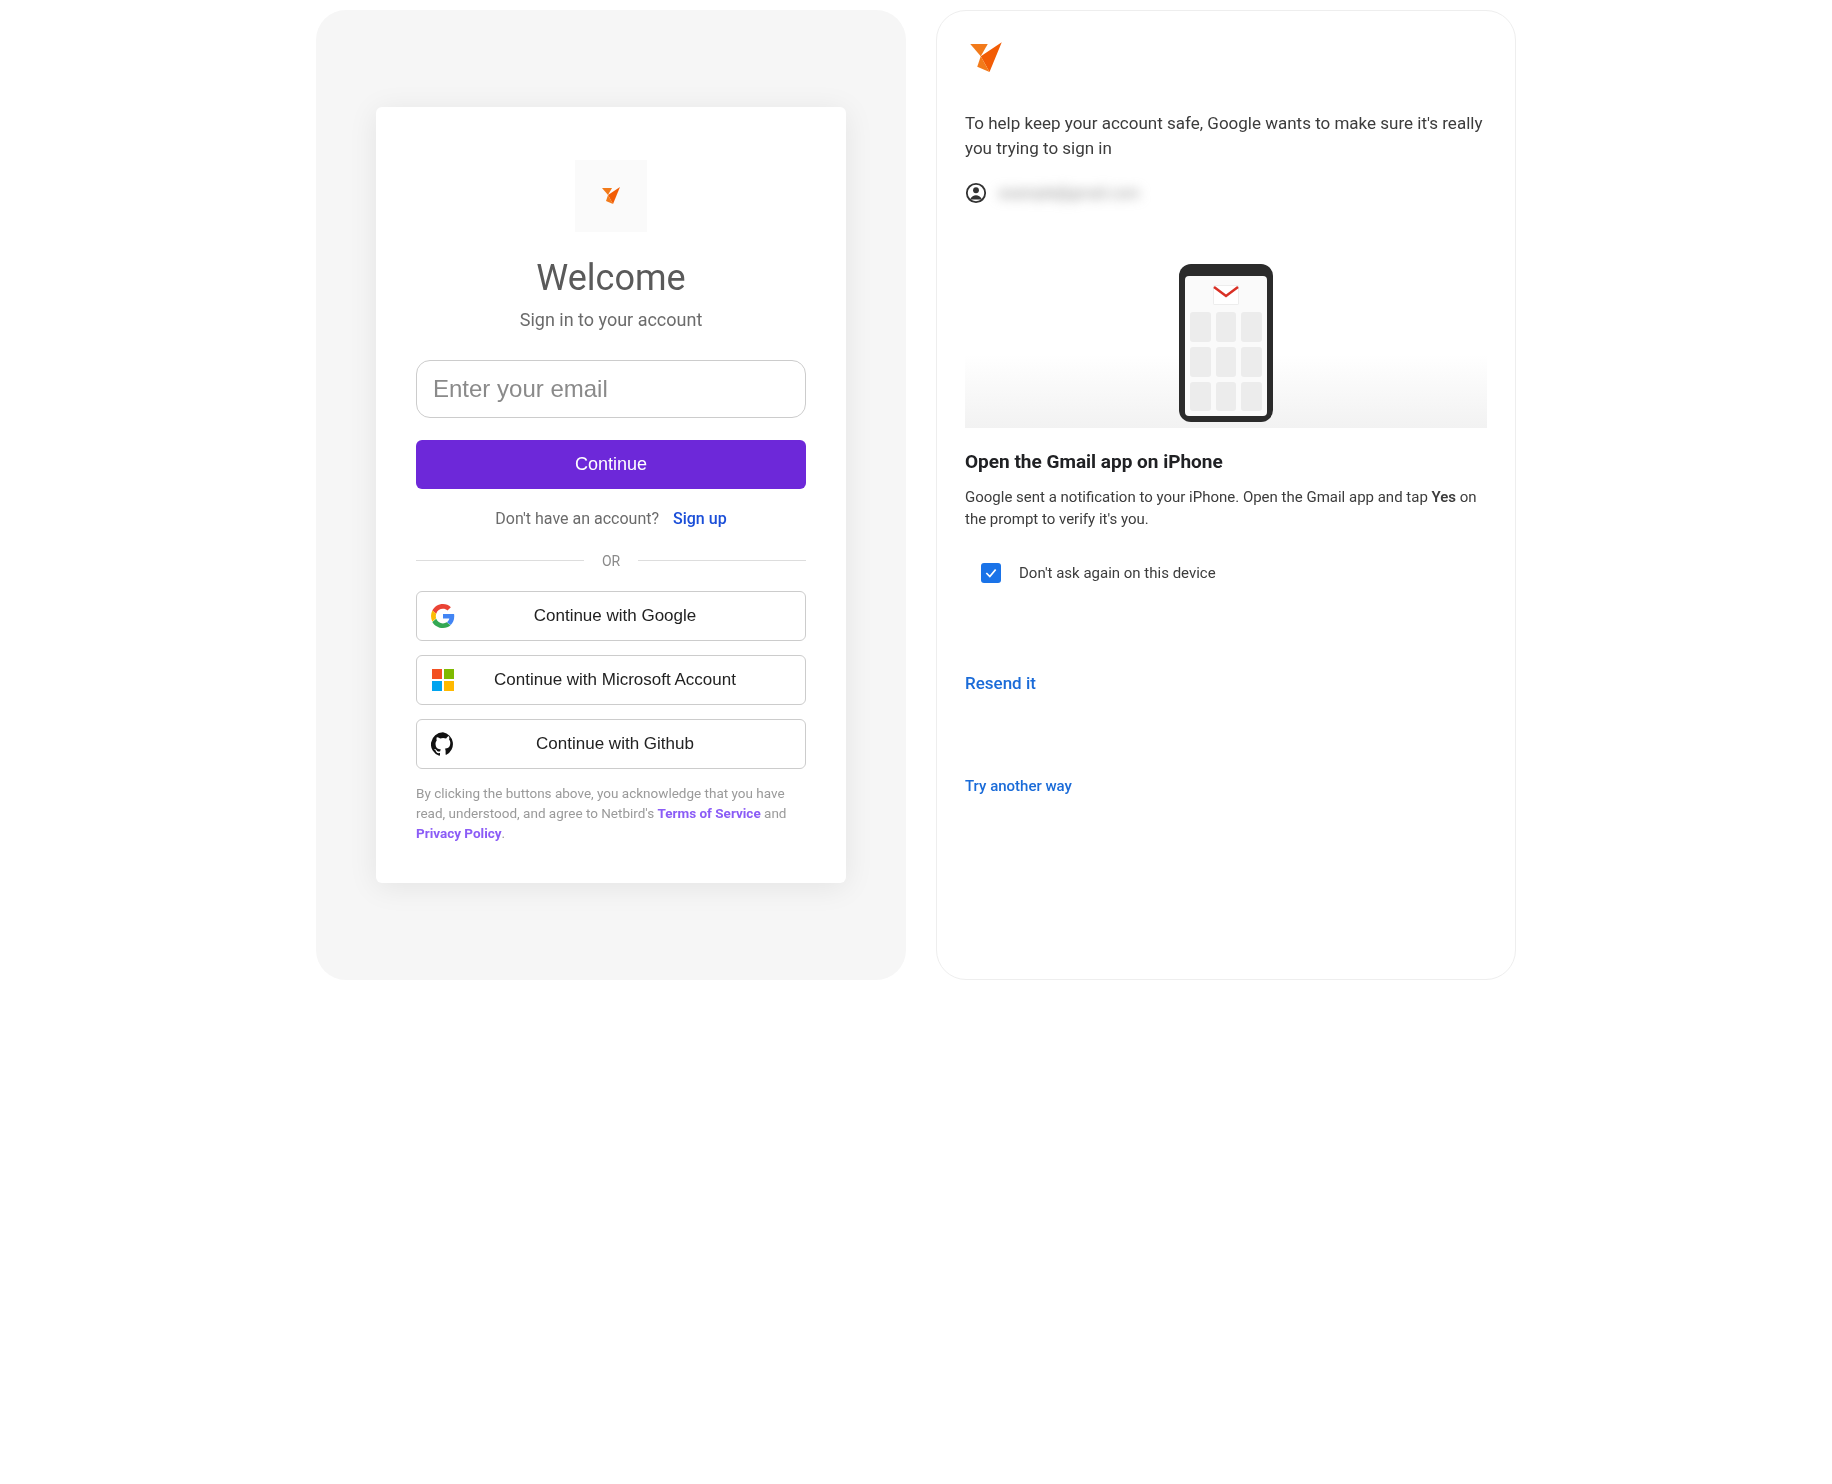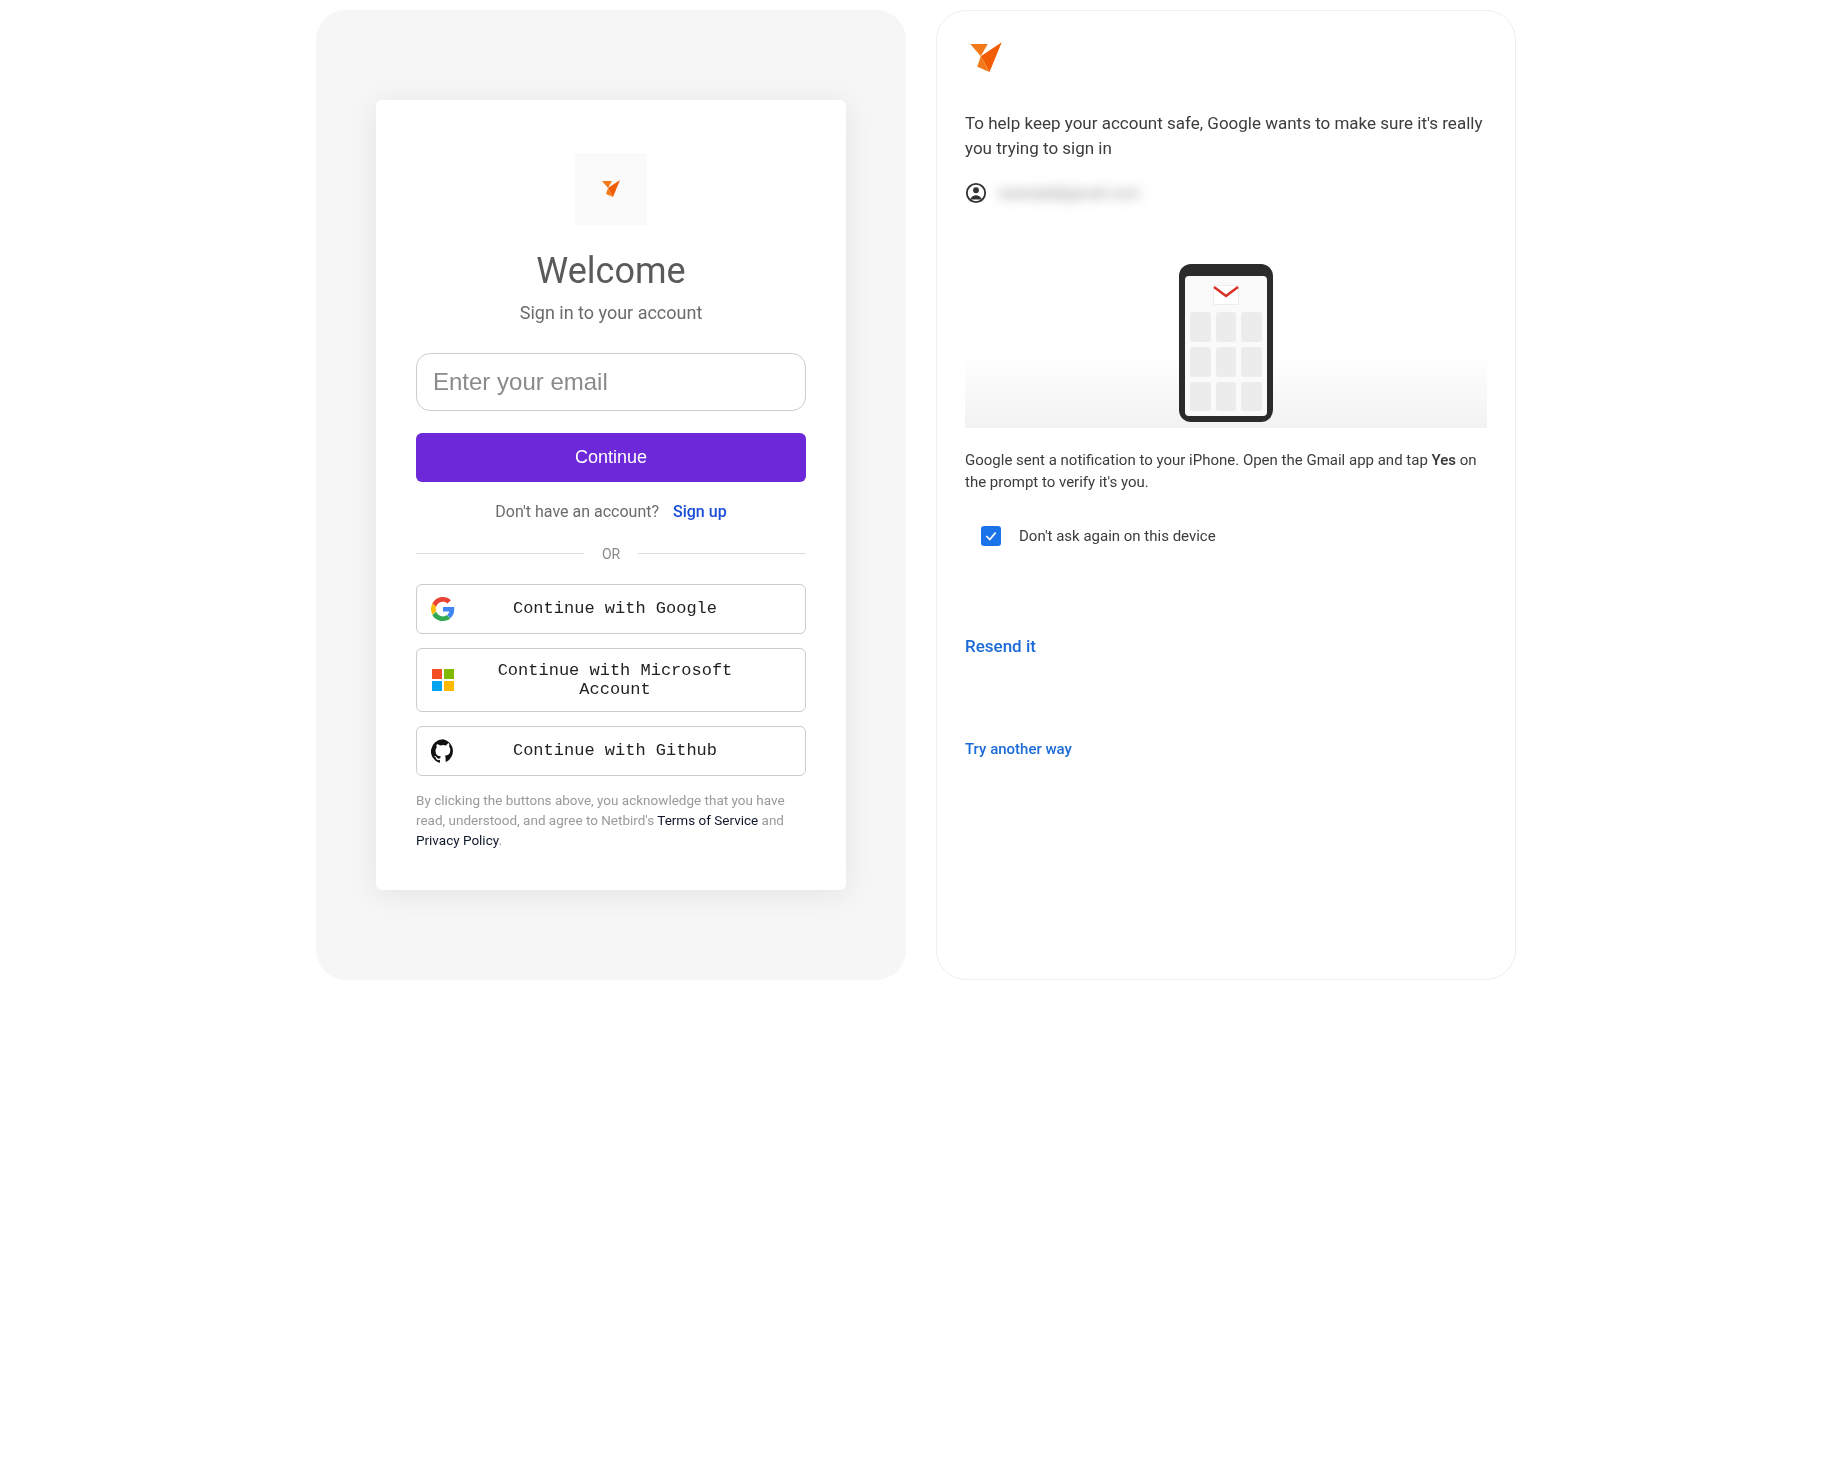--- a/index.html
+++ b/index.html
@@ -44,24 +44,24 @@
     }
     .signup-row { font-size:16px; color:#6b6b6b; margin-bottom:25px; }
     .signup-link { color:#1a4ed8; font-weight:500; margin-left:10px; cursor:pointer; }
     .divider { display:flex; align-items:center; gap:18px; color:#8a8a8a; font-size:14px; margin:10px 0 22px; }
     .divider::before, .divider::after { content:""; flex:1; height:1px; background:#ddd; }
     .oauth-btn {
       width:100%; border:1px solid #ccc; border-radius:6px; background:#fff;
       padding:12px 14px; font-size:17px; color:#222; cursor:pointer;
       display:flex; align-items:center; gap:18px; margin-bottom:14px; text-align:left;
     }
-    .oauth-btn .lbl { flex:1; text-align:center; padding-right:34px;font-family:Liberation Mono, monospace; }
+    .oauth-btn .lbl { flex:1; text-align:center; padding-right:34px; }
     .icon-24 { width:24px; height:24px; flex:0 0 24px; }
     .legal { font-size:13.5px; color:#9a9a9a; text-align:left; line-height:1.5; margin-top:5px; }
-    .legal a { color:#0f172a; text-decoration:none; }
+    .legal a { color:#8b5cf6; text-decoration:none;font-weight:bold; }
 
     
     .g-header {
       display:flex; align-items:center; gap:14px; padding:10px 18px;
       border-bottom:1px solid #e6e6e6; font-size:15px; color:#444;
     }
     .r-body { padding: 18px 28px 30px; }
     .r-logo { margin:8px 0 28px; }
     .r-title { font-size:30px; color:#202124; margin-bottom:18px; }
     .r-desc { font-size:17px; color:#3c3c3c; line-height:1.45; margin-bottom:22px; }
@@ -177,20 +177,21 @@
           <div class="app-tile"></div>
             <div class="app-tile"></div>
             <div class="app-tile"></div>
           <div class="app-tile"></div>
             <div class="app-tile"></div>
             <div class="app-tile"></div>
         </div>
       </div>
     </div>
 
+    <h3 class="r-sub">Open the Gmail app on iPhone</h3>
     <p class="r-note">
       <span>Google sent a notification to your iPhone. Open the Gmail app and tap </span><b>Yes</b><span> on the prompt to verify it's you.</span>
     </p>
 
     <div class="chk-row">
       <span class="chk">
         <svg style="width:14px;height:14px" viewBox="0 0 24 24">
             <path d="M4 12 L10 18 L20 6" fill="none" stroke="#fff" stroke-width="3"></path>
           </svg>
       </span>

